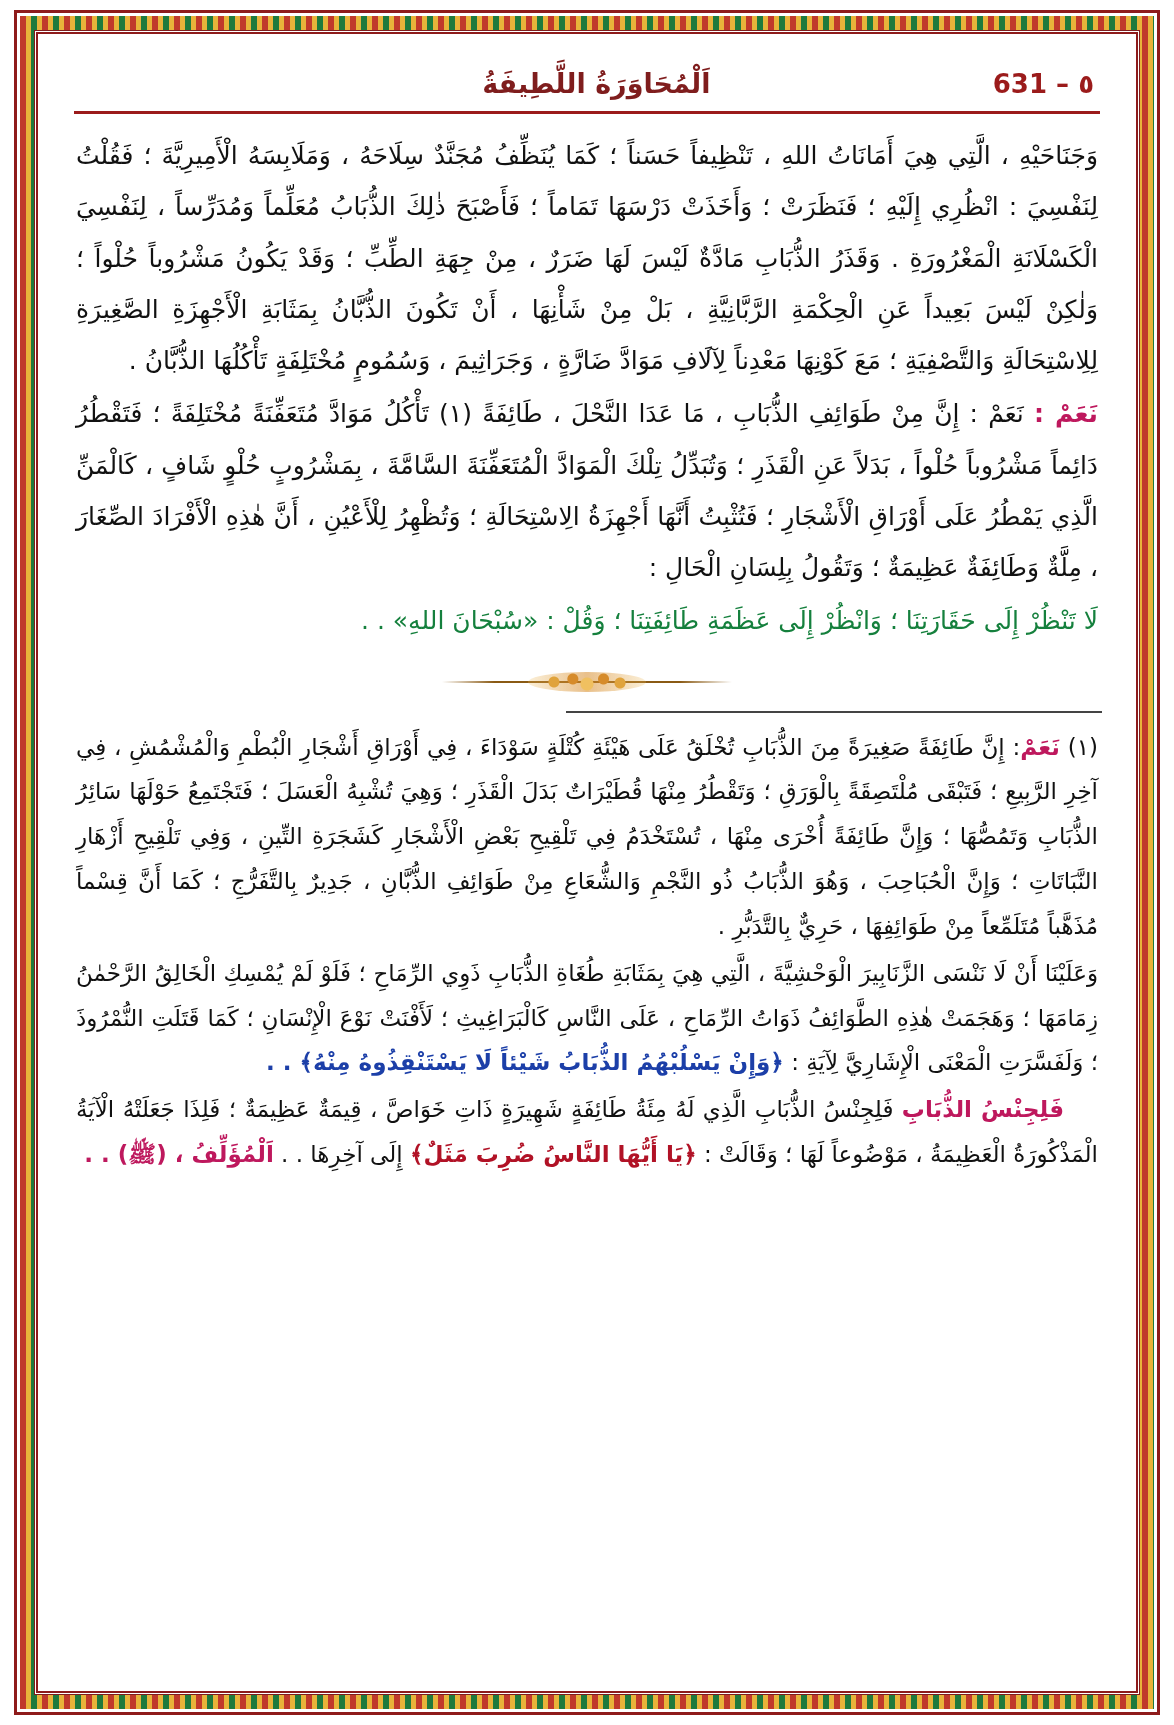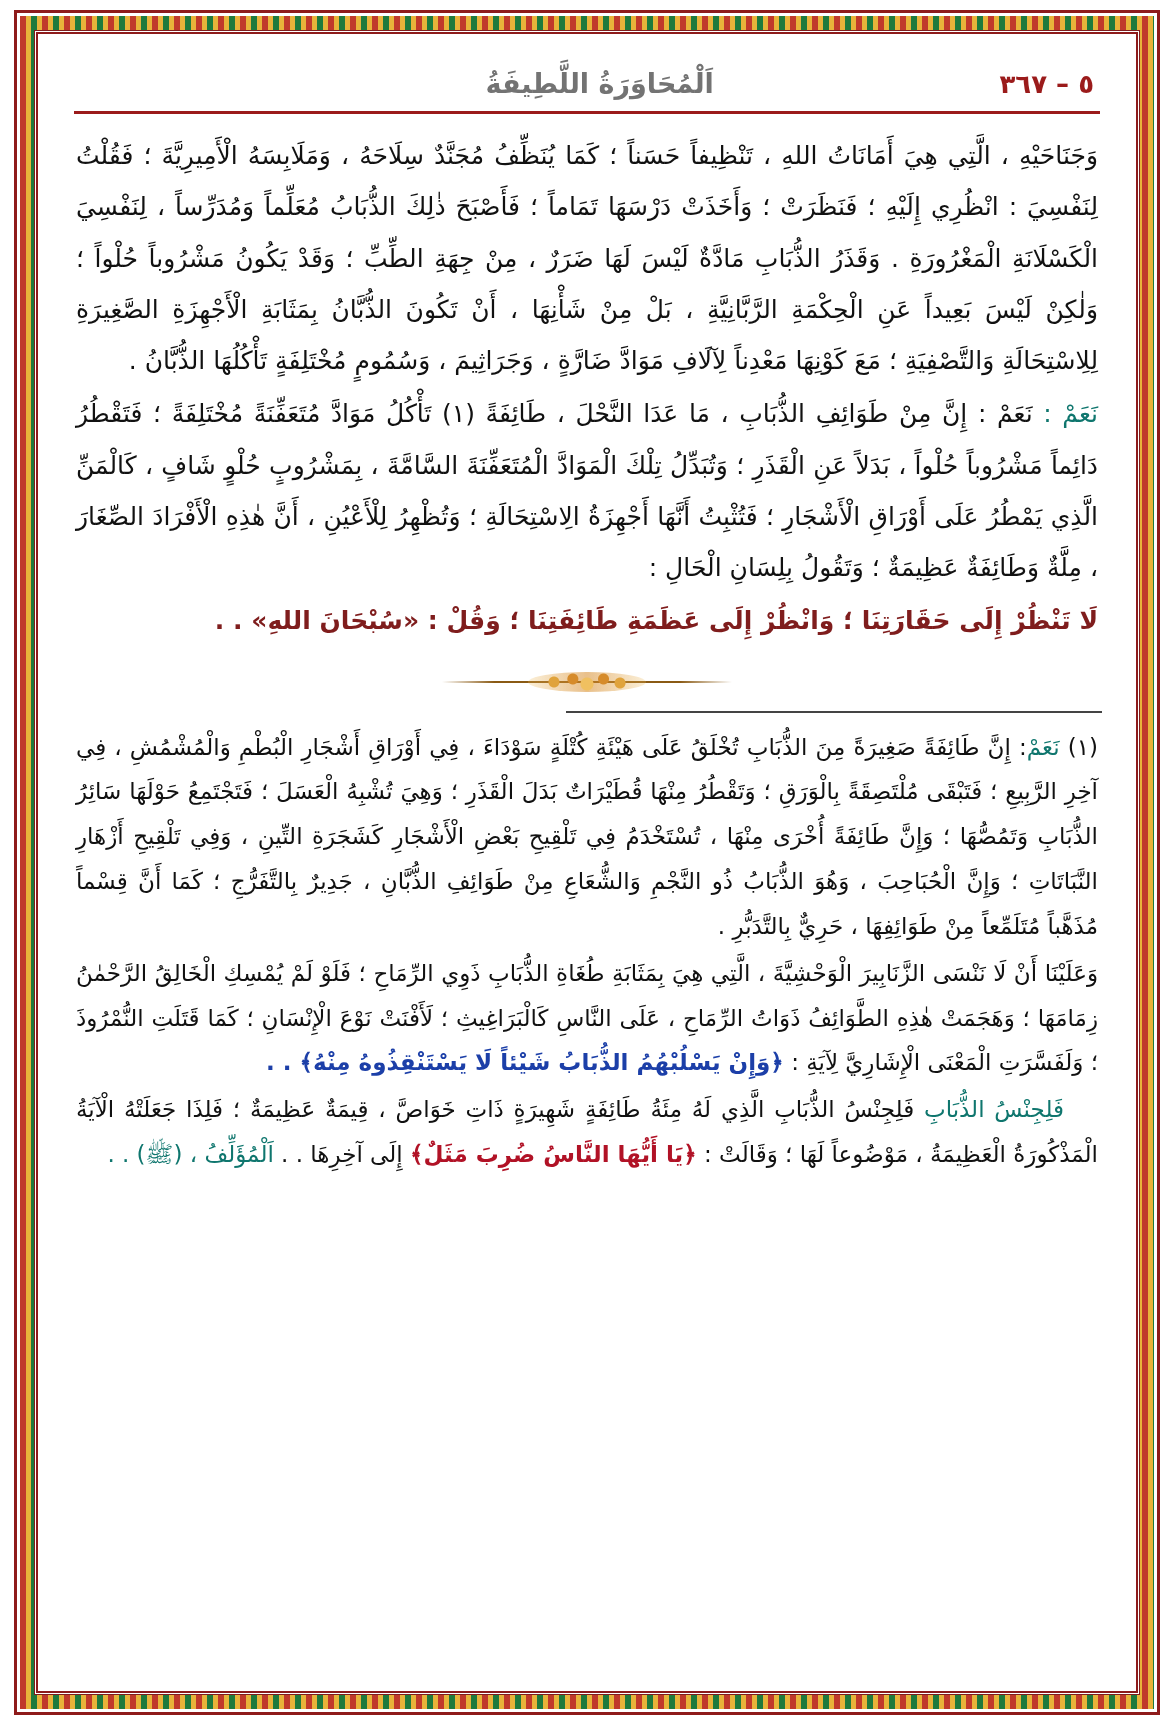--- a/index.html
+++ b/index.html
@@ -94,21 +94,21 @@
     padding: 6px 8px 4px 8px;
   }
   .page-number {
     color: #9b1b1b;
     font-size: 26px;
     font-weight: bold;
     letter-spacing: 1px;
     white-space: nowrap;
   }
   .doc-title {
-    color: #737373;
+    color: #7f1d1d;
     font-size: 27px;
     font-weight: bold;
     text-align: center;
     flex: 1;
   }
   .header-spacer {
     width: 120px;
   }
   .header-rule {
     height: 3px;
@@ -121,26 +121,26 @@
     font-size: 25px;
     line-height: 2.05;
     text-align: justify;
     text-justify: inter-word;
     padding: 0 4px;
   }
   .body-text p {
     margin: 0 0 2px 0;
   }
   .red {
-    color: #0f766e;
+    color: #be185d;
+    font-weight: bold;
+  }
+  .red-phrase {
+    color: #15803d;
     font-weight: normal;
-  }
-  .red-phrase {
-    color: #7f1d1d;
-    font-weight: bold;
   }
 
   .ornament {
     margin: 22px auto 10px auto;
     width: 290px;
     height: 26px;
     position: relative;
   }
   .ornament .bar {
     position: absolute;
@@ -203,21 +203,21 @@
 
   <div class="frame-outer"></div>
   <div class="frame-band">
     <div class="frame-band-inner"></div>
   </div>
   <div class="frame-inner-line"></div>
 
   <div class="content">
 
     <div class="header">
-      <div class="page-number">٥ – ٣٦٧</div>
+      <div class="page-number">٥ – 631</div>
       <div class="doc-title">اَلْمُحَاوَرَةُ اللَّطِيفَةُ</div>
       <div class="header-spacer"></div>
     </div>
     <div class="header-rule"></div>
 
     <div class="body-text">
       <p>وَجَنَاحَيْهِ ، الَّتِي هِيَ أَمَانَاتُ اللهِ ، تَنْظِيفاً حَسَناً ؛ كَمَا يُنَظِّفُ مُجَنَّدٌ سِلَاحَهُ ، وَمَلَابِسَهُ الْأَمِيرِيَّةَ ؛ فَقُلْتُ لِنَفْسِيَ : انْظُرِي إِلَيْهِ ؛ فَنَظَرَتْ ؛ وَأَخَذَتْ دَرْسَهَا تَمَاماً ؛ فَأَصْبَحَ ذٰلِكَ الذُّبَابُ مُعَلِّماً وَمُدَرِّساً ، لِنَفْسِيَ الْكَسْلَانَةِ الْمَغْرُورَةِ . وَقَذَرُ الذُّبَابِ مَادَّةٌ لَيْسَ لَهَا ضَرَرٌ ، مِنْ جِهَةِ الطِّبِّ ؛ وَقَدْ يَكُونُ مَشْرُوباً حُلْواً ؛ وَلٰكِنْ لَيْسَ بَعِيداً عَنِ الْحِكْمَةِ الرَّبَّانِيَّةِ ، بَلْ مِنْ شَأْنِهَا ، أَنْ تَكُونَ الذُّبَّانُ بِمَثَابَةِ الْأَجْهِزَةِ الصَّغِيرَةِ لِلِاسْتِحَالَةِ وَالتَّصْفِيَةِ ؛ مَعَ كَوْنِهَا مَعْدِناً لِآلَافِ مَوَادَّ ضَارَّةٍ ، وَجَرَاثِيمَ ، وَسُمُومٍ مُخْتَلِفَةٍ تَأْكُلُهَا الذُّبَّانُ .</p>
       <p><span class="red">نَعَمْ :</span> <span>نَعَمْ : إِنَّ مِنْ طَوَائِفِ الذُّبَابِ ، مَا عَدَا النَّحْلَ ، طَائِفَةً (١) تَأْكُلُ مَوَادَّ مُتَعَفِّنَةً مُخْتَلِفَةً ؛ فَتَقْطُرُ دَائِماً مَشْرُوباً حُلْواً ، بَدَلاً عَنِ الْقَذَرِ ؛ وَتُبَدِّلُ تِلْكَ الْمَوَادَّ الْمُتَعَفِّنَةَ السَّامَّةَ ، بِمَشْرُوبٍ حُلْوٍ شَافٍ ، كَالْمَنِّ الَّذِي يَمْطُرُ عَلَى أَوْرَاقِ الْأَشْجَارِ ؛ فَتُثْبِتُ أَنَّهَا أَجْهِزَةُ الِاسْتِحَالَةِ ؛ وَتُظْهِرُ لِلْأَعْيُنِ ، أَنَّ هٰذِهِ الْأَفْرَادَ الصِّغَارَ ، مِلَّةٌ وَطَائِفَةٌ عَظِيمَةٌ ؛ وَتَقُولُ بِلِسَانِ الْحَالِ :</span></p>
       <p class="red-phrase">لَا تَنْظُرْ إِلَى حَقَارَتِنَا ؛ وَانْظُرْ إِلَى عَظَمَةِ طَائِفَتِنَا ؛ وَقُلْ : «سُبْحَانَ اللهِ» . .</p>
     </div>

